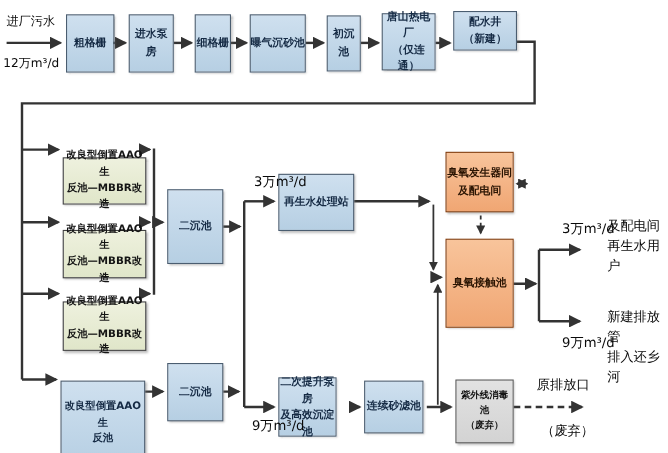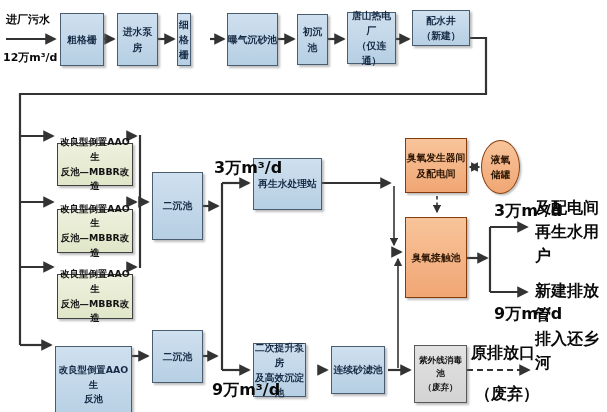--- a/index.html
+++ b/index.html
@@ -26,24 +26,24 @@
   .obox{
     background:linear-gradient(180deg,#f8c49b 0%,#f0a673 100%);
     border:1.8px solid #843c0c;color:#2b1503;
   }
   .gbox{
     background:linear-gradient(180deg,#e2e2e2 0%,#d3d3d3 100%);
     border:1.5px solid #595959;color:#141414;
   }
   .ellipse{border-radius:50%;}
   .lbl{
-    position:absolute;font-weight:bold;color:#0a0a0a;font-size:11px;
+    position:absolute;font-weight:normal;color:#0a0a0a;font-size:11px;
     line-height:1.5;white-space:pre-line;
   }
-  .lbl.sm{font-size:16px;}
+  .lbl.sm{font-size:12px;margin-left:17px;}
   .uvf{font-size:8.6px;}
   .aaof{font-size:9.4px;margin-top:29px;}
 </style>
 </head>
 <body>
 
 <div id="stage">
 
   <svg id="wires" viewBox="0 0 607 412" xmlns="http://www.w3.org/2000/svg">
     <defs>
@@ -98,21 +98,21 @@
       <path d="M490,227 H527" marker-end="url(#ah)"></path>
       <path d="M490,292 H527" marker-end="url(#ah)"></path>
 
       <path d="M470,167 H479" stroke-width="1.8" stroke-dasharray="3,2.5" marker-start="url(#ah)" marker-end="url(#ah)"></path>
       <path d="M437,196 V212" stroke-width="1.6" stroke-dasharray="3.5,3" marker-end="url(#ah)"></path>
     </g>
   </svg>
 
   <div class="bx pbox" style="left:60px;top:13px;width:44px;height:53px">粗格栅</div>
   <div class="bx pbox" style="left:117px;top:13px;width:41px;height:53px">进水泵房</div>
-  <div class="bx pbox" style="left:177px;top:13px;width:14px;height:53px">细格栅</div>
+  <div class="bx pbox" style="left:177px;top:13px;width:33px;height:53px">细格栅</div>
   <div class="bx pbox" style="left:227px;top:13px;width:51px;height:53px">曝气沉砂池</div>
   <div class="bx pbox" style="left:297px;top:14px;width:31px;height:51px">初沉池</div>
   <div class="bx pbox" style="left:347px;top:12px;width:49px;height:52px">唐山热电厂
 （仅连通）</div>
   <div class="bx pbox" style="left:412px;top:10px;width:58px;height:36px">配水井
 （新建）</div>
 
   <div class="bx mbox aaof" style="left:57px;top:114px;width:76px;height:43px">改良型倒置AAO生
 反池—MBBR改造</div>
   <div class="bx mbox aaof" style="left:57px;top:180px;width:76px;height:44px">改良型倒置AAO生
@@ -124,22 +124,20 @@
 
   <div class="bx pbox" style="left:152px;top:172px;width:51px;height:68px">二沉池</div>
   <div class="bx pbox" style="left:152px;top:330px;width:51px;height:53px">二沉池</div>
   <div class="bx pbox" style="left:253px;top:158px;width:69px;height:52px">再生水处理站</div>
   <div class="bx pbox" style="left:253px;top:343px;width:53px;height:54px">二次提升泵房
 及高效沉淀池</div>
   <div class="bx pbox" style="left:331px;top:346px;width:54px;height:48px">连续砂滤池</div>
 
   <div class="bx obox" style="left:405px;top:138px;width:62px;height:55px">臭氧发生器间
 及配电间</div>
-  <div class="bx obox ellipse" style="left:481px;top:140px;width:39px;height:54px">液氧
-储罐</div>
   <div class="bx obox" style="left:405px;top:217px;width:62px;height:81px">臭氧接触池</div>
 
   <div class="bx gbox uvf" style="left:414px;top:345px;width:53px;height:58px">紫外线消毒池
 （废弃）</div>
 
   <div class="lbl" style="left:6px;top:12px">进厂污水</div>
   <div class="lbl" style="left:3px;top:50px">12万m³/d</div>
   <div class="lbl sm" style="left:214px;top:156px">3万m³/d</div>
   <div class="lbl sm" style="left:212px;top:378px">9万m³/d</div>
   <div class="lbl sm" style="left:494px;top:199px">3万m³/d</div>

